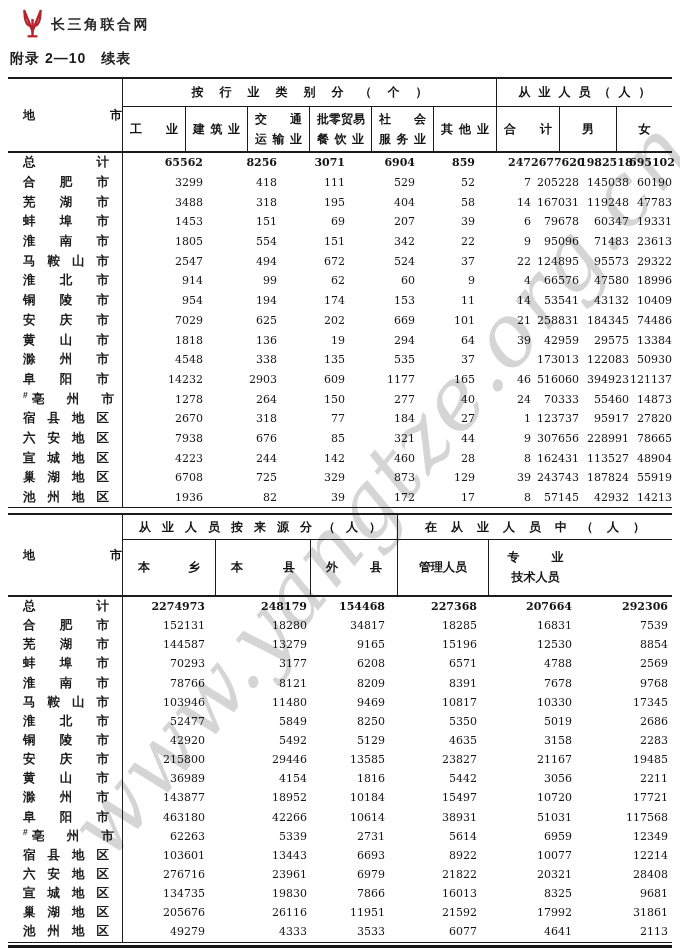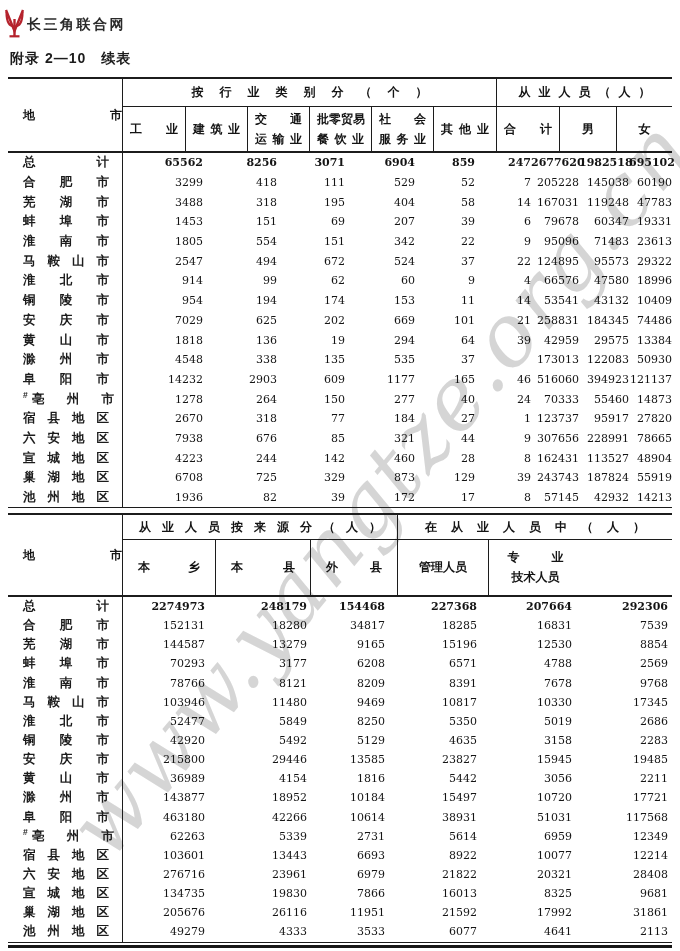--- a/index.html
+++ b/index.html
@@ -3,21 +3,21 @@
 <meta charset="utf-8">
 <style>
   html,body{margin:0;padding:0;}
   body{
     width:680px;height:951px;position:relative;overflow:hidden;
     background:#ffffff;color:#1c1c1c;
     font-family:"Liberation Sans",sans-serif;
     -webkit-font-smoothing:antialiased;
   }
   
-  .logo{position:absolute;top:8px;left:2px;display:flex;align-items:center;gap:1px;z-index:2;}
+  .logo{position:absolute;top:8px;left:20px;display:flex;align-items:center;gap:7px;z-index:2;}
   .logo-text{font-size:14px;font-weight:700;color:#2a2a2a;letter-spacing:2.5px;}
   .page-title{position:absolute;top:50px;left:10px;font-size:14px;font-weight:700;z-index:2;letter-spacing:1px;}
   
   .watermark{
     position:absolute;left:-95px;top:438px;width:950px;z-index:0;
     transform:rotate(-50.5deg);
     font-family:"DejaVu Serif",serif;font-style:italic;
     font-size:86px;letter-spacing:2px;color:#c6c6c6;opacity:.72;
     text-align:center;white-space:nowrap;pointer-events:none;
   }
@@ -651,21 +651,21 @@
           <span class="lblin">
             <span>安</span>
             <span>庆</span>
             <span>市</span>
           </span>
         </div>
         <div class="num">215800</div>
         <div class="num">29446</div>
         <div class="num">13585</div>
         <div class="num">23827</div>
-        <div class="num">15945</div>
+        <div class="num">21167</div>
         <div class="num">19485</div>
       </div>
       <div class="trow">
         <div class="lbl">
           <span class="lblin">
             <span>黄</span>
             <span>山</span>
             <span>市</span>
           </span>
         </div>

